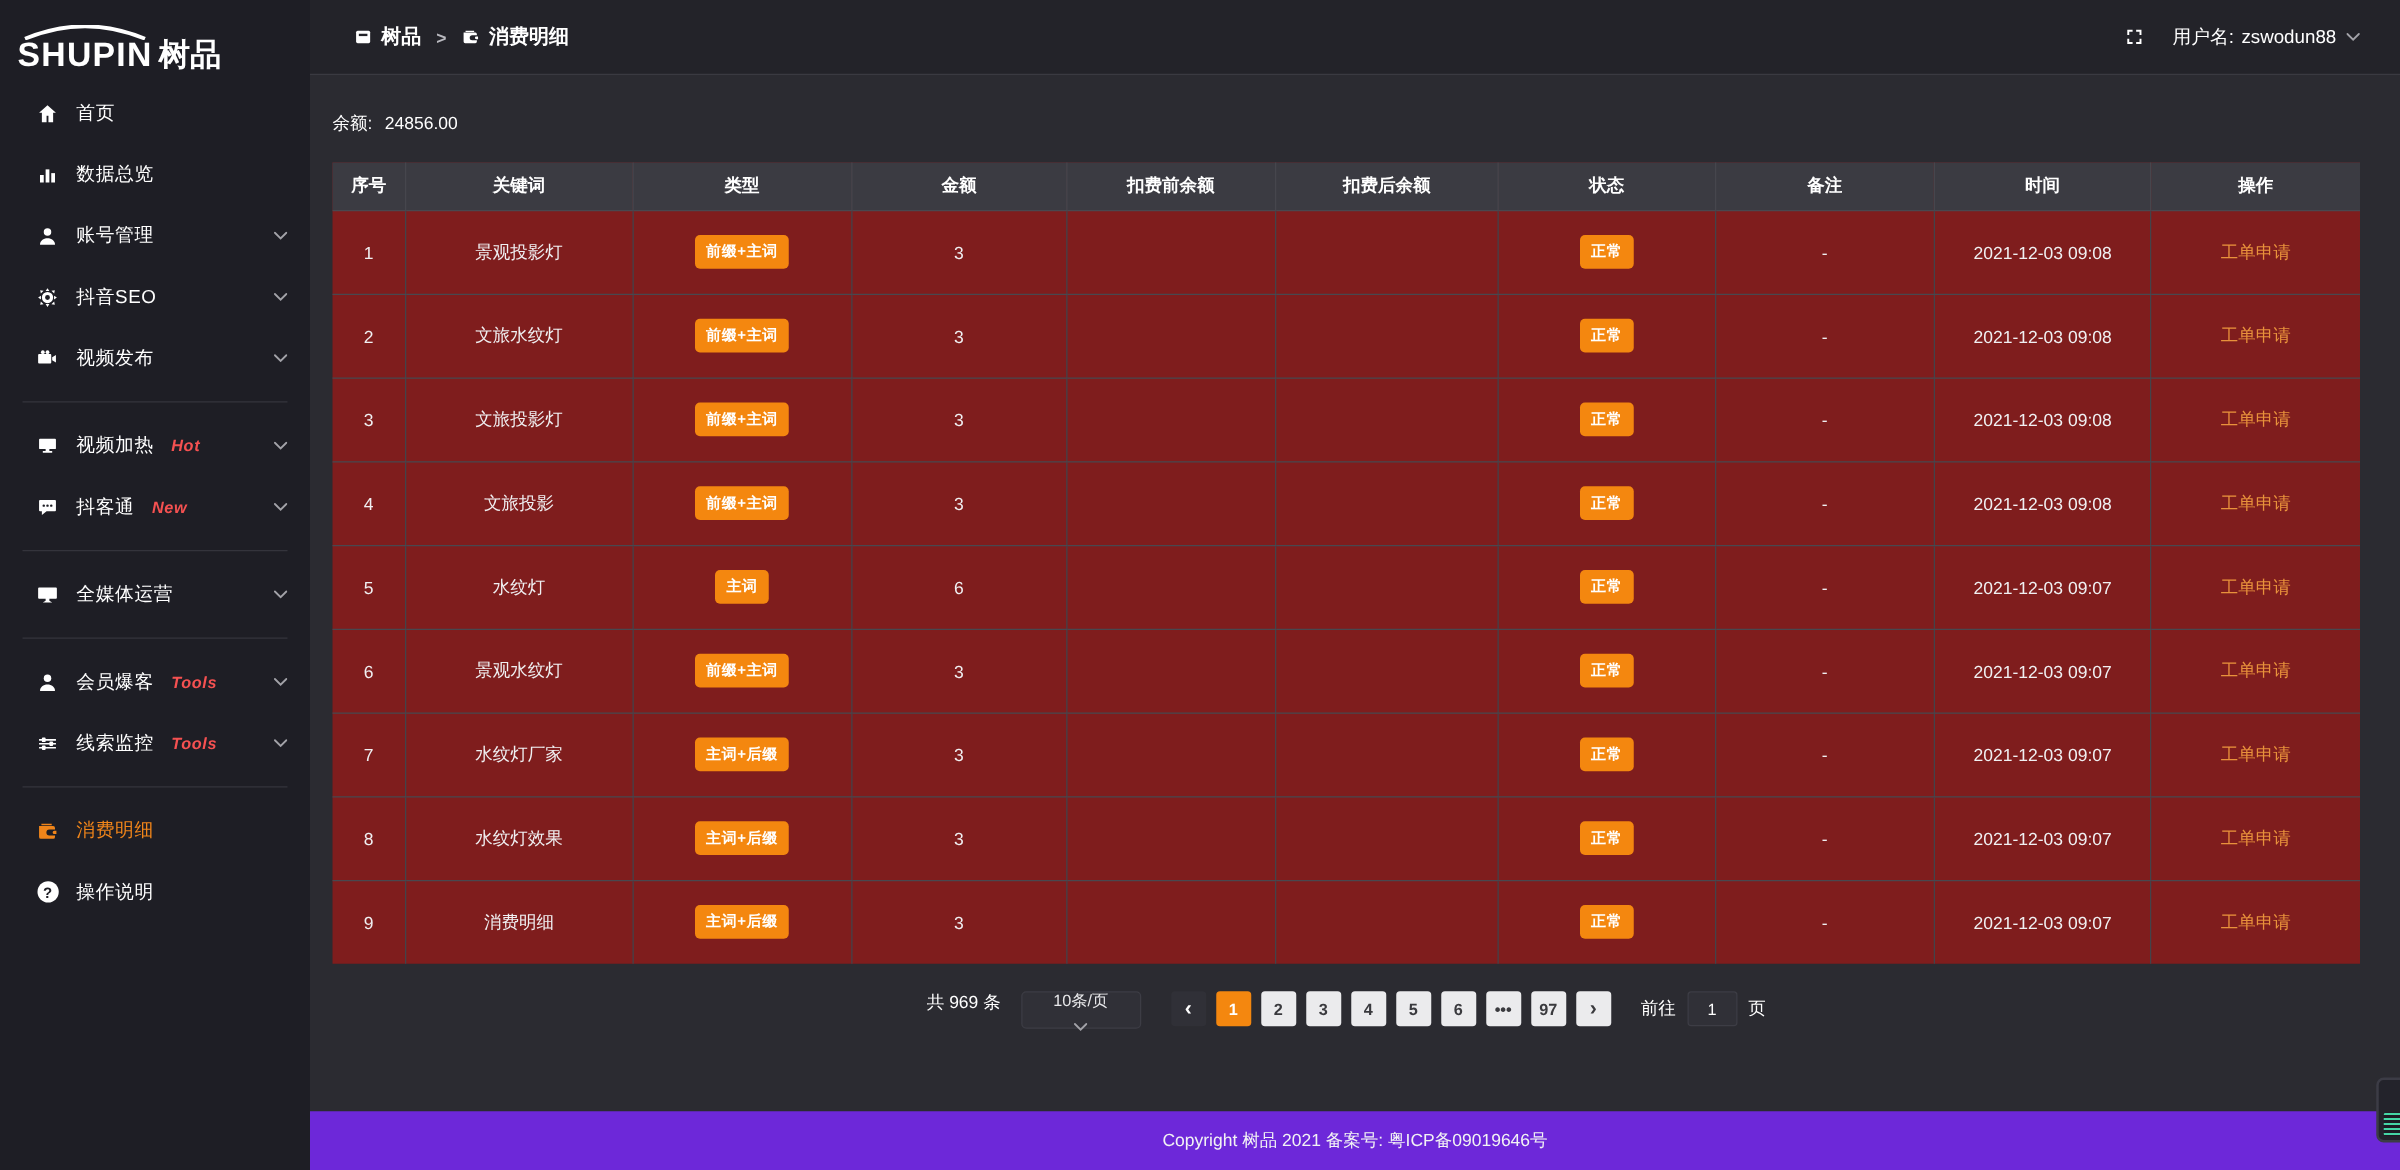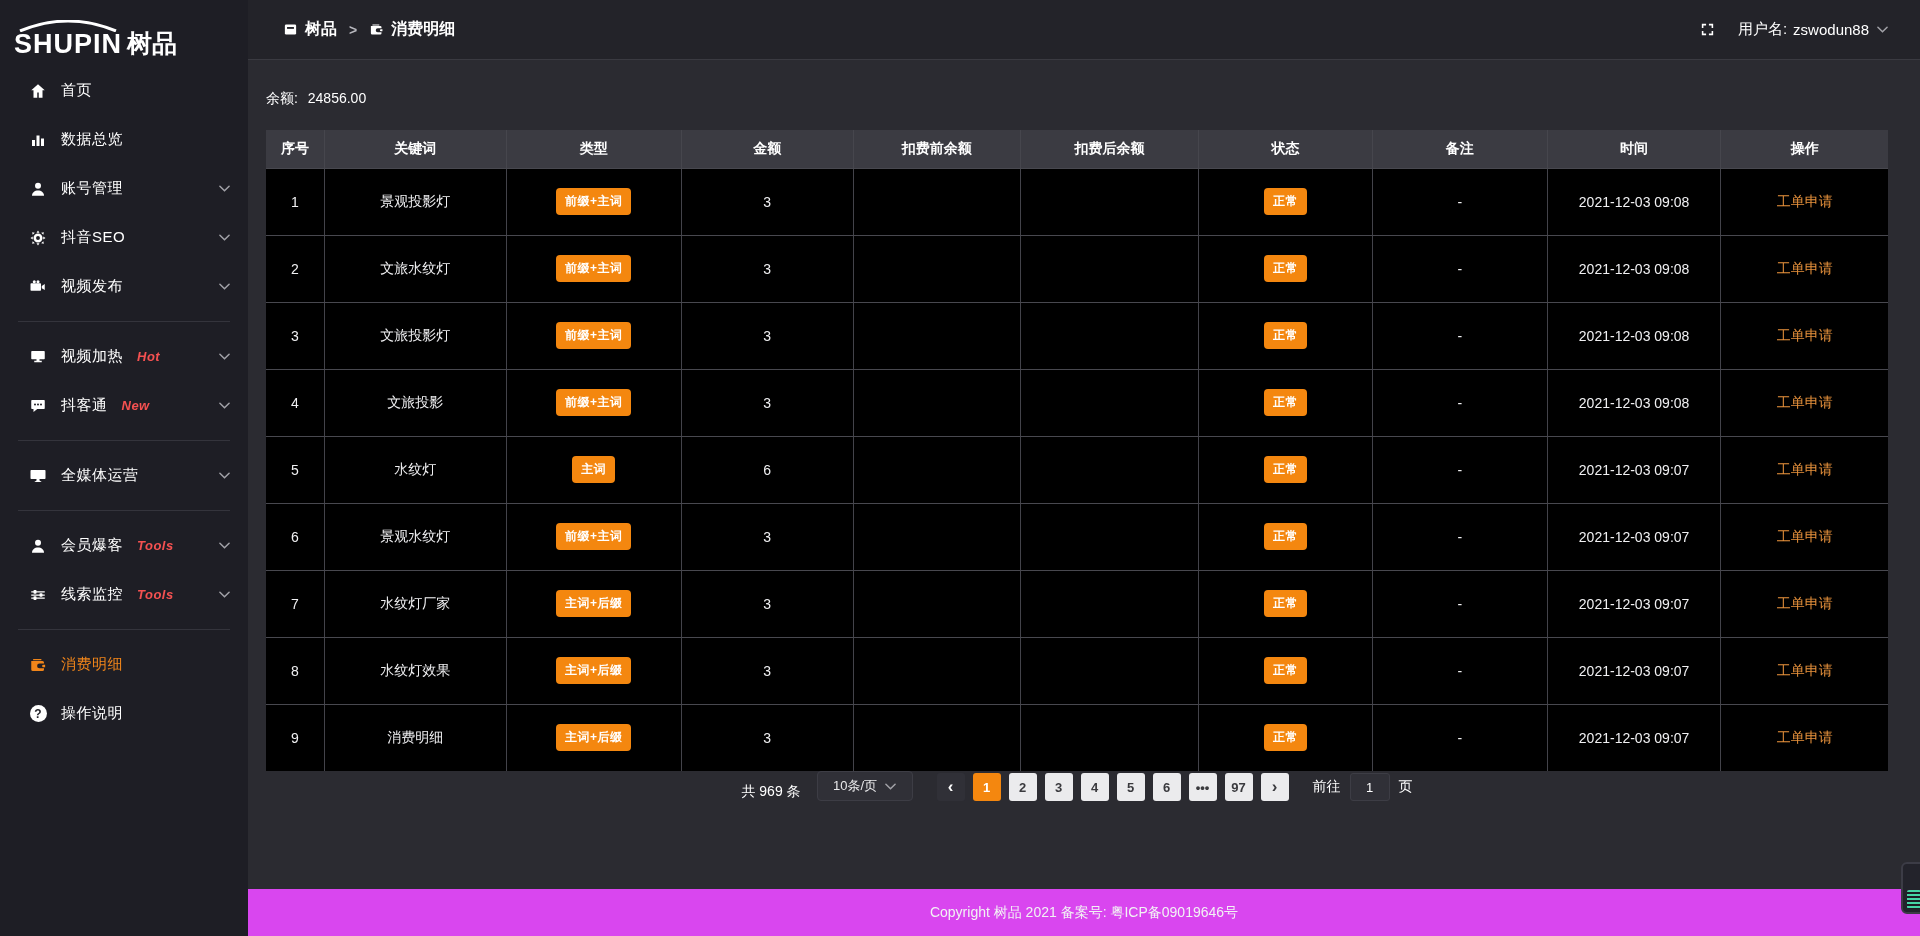--- a/index.html
+++ b/index.html
@@ -42,58 +42,58 @@
   .fullscreen-btn { display:inline-flex; color:#ffffff; cursor:pointer; }
   .fullscreen-btn svg { width:17px; height:17px; }
   .user-box { display:flex; align-items:center; gap:6px; color:#ffffff; font-size:15px; cursor:pointer; }
   .user-box .mi-chevron { margin-left:2px; }
 
   
   .content { flex:1; padding:0 32px 0 18px; position:relative; }
   .balance { padding:30px 0 22px 0; font-size:14px; font-weight:400; color:#ffffff; }
   .balance .val { margin-left:6px; }
 
-  table.data { width:100%; border-collapse:collapse; table-layout:fixed; background:#000000; }
+  table.data { width:100%; border-collapse:collapse; table-layout:fixed; background:#7f1d1d; }
   table.data th { background:#3b3b42; color:#ffffff; font-size:14px; font-weight:700;
     height:38px; text-align:center; border-right:1px solid #46464d; border-bottom:1px solid #48484f; }
   table.data th:last-child, table.data td:last-child { border-right:none; }
   table.data td { height:67px; text-align:center; color:#f0f0f2; font-size:14px;
     border-right:1px solid #43434a; border-bottom:1px solid #48484f; }
   table.data tr:last-child td { border-bottom:none; }
   col.c-idx{width:3.6%} col.c-kw{width:11.2%} col.c-type{width:10.8%} col.c-amt{width:10.6%}
   col.c-b1{width:10.3%} col.c-b2{width:11.0%} col.c-st{width:10.7%} col.c-rm{width:10.8%}
   col.c-tm{width:10.7%} col.c-op{width:10.3%}
 
   .badge { display:inline-block; background:#f4870f; color:#ffffff; font-size:12px; font-weight:600;
     padding:5px 9px; border-radius:4px; letter-spacing:0.5px; }
   .blur-block { width:58px; height:22px; margin:0 auto; border-radius:2px; opacity:.8;
     background:linear-gradient(90deg,#7f7f85,#9a9a9f 35%,#6e6e74 65%,#8d8d92);
     filter:blur(3px); }
   .action-link { color:#e8923c; cursor:pointer; }
 
   
-  .pagination { display:flex; align-items:flex-end; justify-content:center; gap:8px; 
+  .pagination { display:flex; align-items:flex-start; justify-content:center; gap:8px; margin-top:22px;
     color:#ffffff; font-size:14px; }
   .pg-total { margin-right:8px; }
   .pg-size { height:30px; min-width:96px; background:#303037; border:1px solid #3d3d45; border-radius:4px;
     display:flex; align-items:center; justify-content:center; gap:8px; font-size:13px; color:#e8e8ea;
-    padding:0 10px; cursor:pointer; margin-right:16px; }
+    padding:0 10px; cursor:pointer; margin-right:16px;flex-direction:column; }
   .pg-size .mi-chevron { margin-left:0; }
   .pg-btn { min-width:28px; height:28px; border-radius:3px; background:#ebebed; color:#3a3a3e;
     font-size:13px; font-weight:700; display:inline-flex; align-items:center; justify-content:center;
     cursor:pointer; padding:0 4px; }
   .pg-btn.prev { background:#303037; color:#ffffff; }
   .pg-btn.active { background:#f4870f; color:#ffffff; }
   .pg-arrow { font-size:17px; line-height:1; padding-bottom:2px; }
   .pg-goto { display:flex; align-items:center; gap:9px; margin-left:16px; }
   .pg-input { width:40px; height:28px; background:#303037; border:1px solid #3d3d45; border-radius:3px;
     color:#ffffff; font-size:13px; text-align:center; outline:none; }
 
   
-  .footer { height:47px; background:#d946ef; display:flex; align-items:center; justify-content:center;
+  .footer { height:47px; background:#6d28d9; display:flex; align-items:center; justify-content:center;
     color:#f2f2f4; font-size:14px; flex:0 0 47px; }
 
   
   .float-widget { position:absolute; right:-7px; bottom:22px; width:26px; height:52px;
     background:#23232b; border:2px solid #3c3c46; border-radius:6px; overflow:hidden; }
   .float-widget .stripes { position:absolute; bottom:3px; left:4px; right:4px; height:19px;
     background:repeating-linear-gradient(180deg,#45d6a5 0 2px,#1d1d24 2px 4px); border-radius:2px; }
 </style>
 </head>
 <body>

